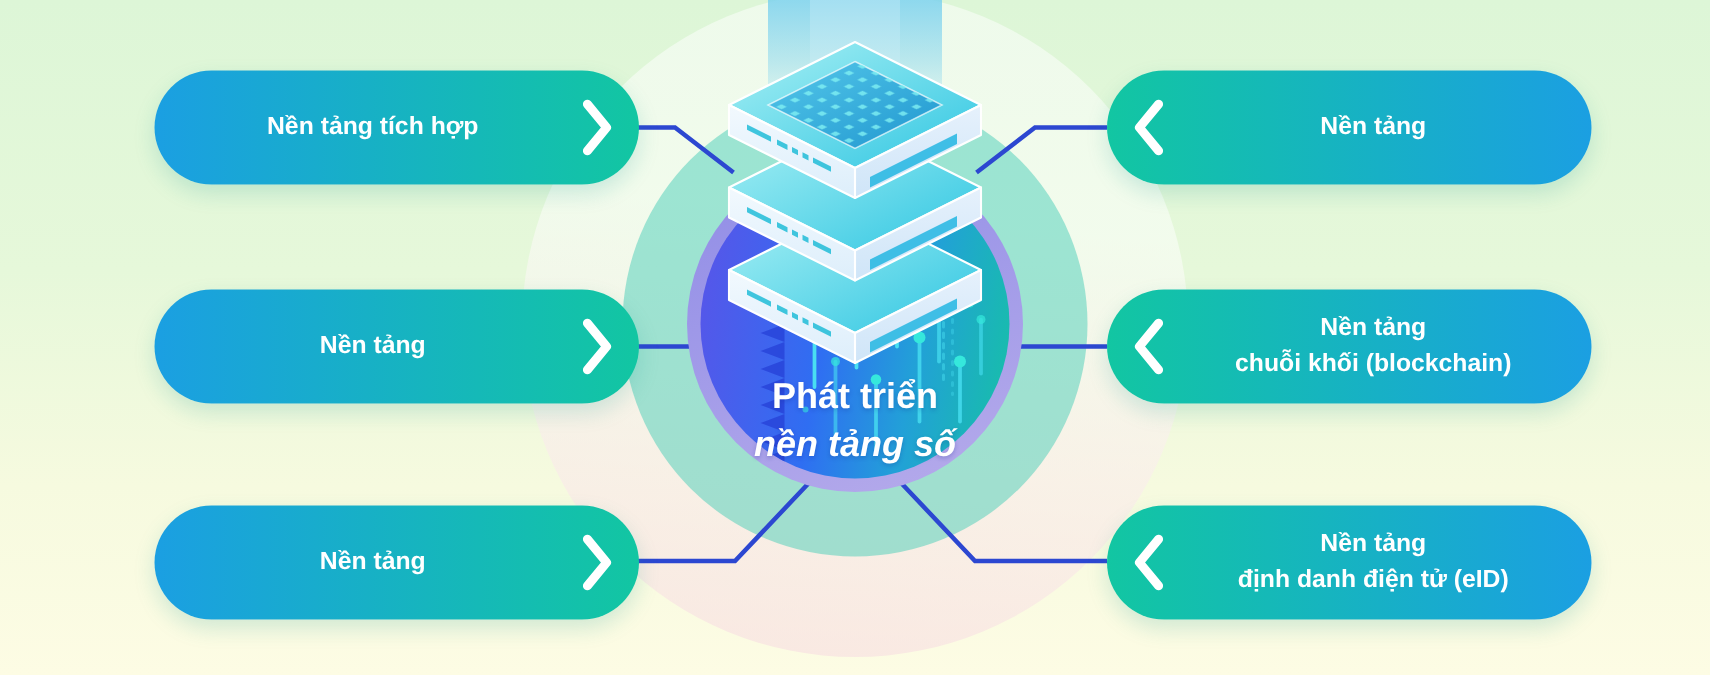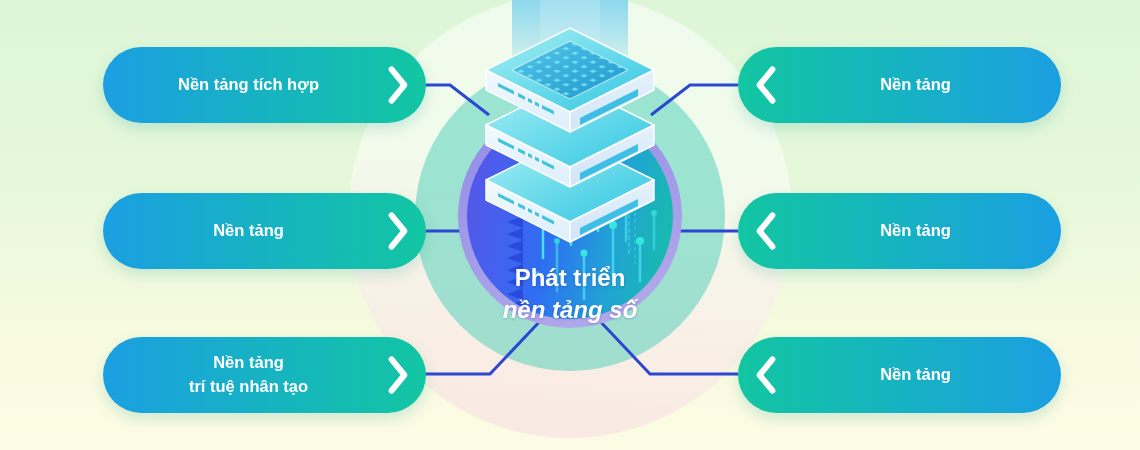--- a/index.html
+++ b/index.html
@@ -192,21 +192,21 @@
       <rect x="30" y="0" width="4" height="3.5"></rect>
         <rect x="37" y="0" width="4" height="3.5"></rect>
       <rect x="44" y="0" width="12" height="3.5"></rect>
     </g>
     <g transform="translate(140,118) skewY(-26.565)">
         <rect x="0" y="0" width="58" height="7" fill="#23b6e2" opacity="0.85"></rect>
       </g>
   </svg>
 
   <div class="center-label">
-    <span style="display:block;margin-top:13px;">Phát triển</span>
+    <span style="display:block;">Phát triển</span>
     <span style="display:block;font-style:italic;">nền tảng số</span>
   </div>
 
   <div class="pill left-side row1">
     <div class="pill-text">
       <span>Nền tảng tích hợp</span>
     </div>
     <div class="chev">
       <svg width="22" height="44" viewBox="0 0 24 44">
           <polyline points="5,5 19,22 5,39" fill="none" stroke="#ffffff" stroke-width="6.5" stroke-linecap="round" stroke-linejoin="round"></polyline>
@@ -219,21 +219,20 @@
     </div>
     <div class="chev">
       <svg width="22" height="44" viewBox="0 0 24 44">
           <polyline points="5,5 19,22 5,39" fill="none" stroke="#ffffff" stroke-width="6.5" stroke-linecap="round" stroke-linejoin="round"></polyline>
         </svg>
     </div>
   </div>
   <div class="pill left-side row3">
     <div class="pill-text">
       <span>Nền tảng</span>
-        <span>trí tuệ nhân tạo</span>
     </div>
     <div class="chev">
       <svg width="22" height="44" viewBox="0 0 24 44">
           <polyline points="5,5 19,22 5,39" fill="none" stroke="#ffffff" stroke-width="6.5" stroke-linecap="round" stroke-linejoin="round"></polyline>
         </svg>
     </div>
   </div>
 
   <div class="pill right-side row1">
     <div class="chev">
@@ -246,26 +245,28 @@
     </div>
   </div>
   <div class="pill right-side row2">
     <div class="chev">
       <svg width="22" height="44" viewBox="0 0 24 44">
           <polyline points="19,5 5,22 19,39" fill="none" stroke="#ffffff" stroke-width="6.5" stroke-linecap="round" stroke-linejoin="round"></polyline>
         </svg>
     </div>
     <div class="pill-text">
       <span>Nền tảng</span>
+        <span>chuỗi khối (blockchain)</span>
     </div>
   </div>
   <div class="pill right-side row3">
     <div class="chev">
       <svg width="22" height="44" viewBox="0 0 24 44">
           <polyline points="19,5 5,22 19,39" fill="none" stroke="#ffffff" stroke-width="6.5" stroke-linecap="round" stroke-linejoin="round"></polyline>
         </svg>
     </div>
     <div class="pill-text">
       <span>Nền tảng</span>
+        <span>định danh điện tử (eID)</span>
     </div>
   </div>
 
 </div>
 
 </body></html>

